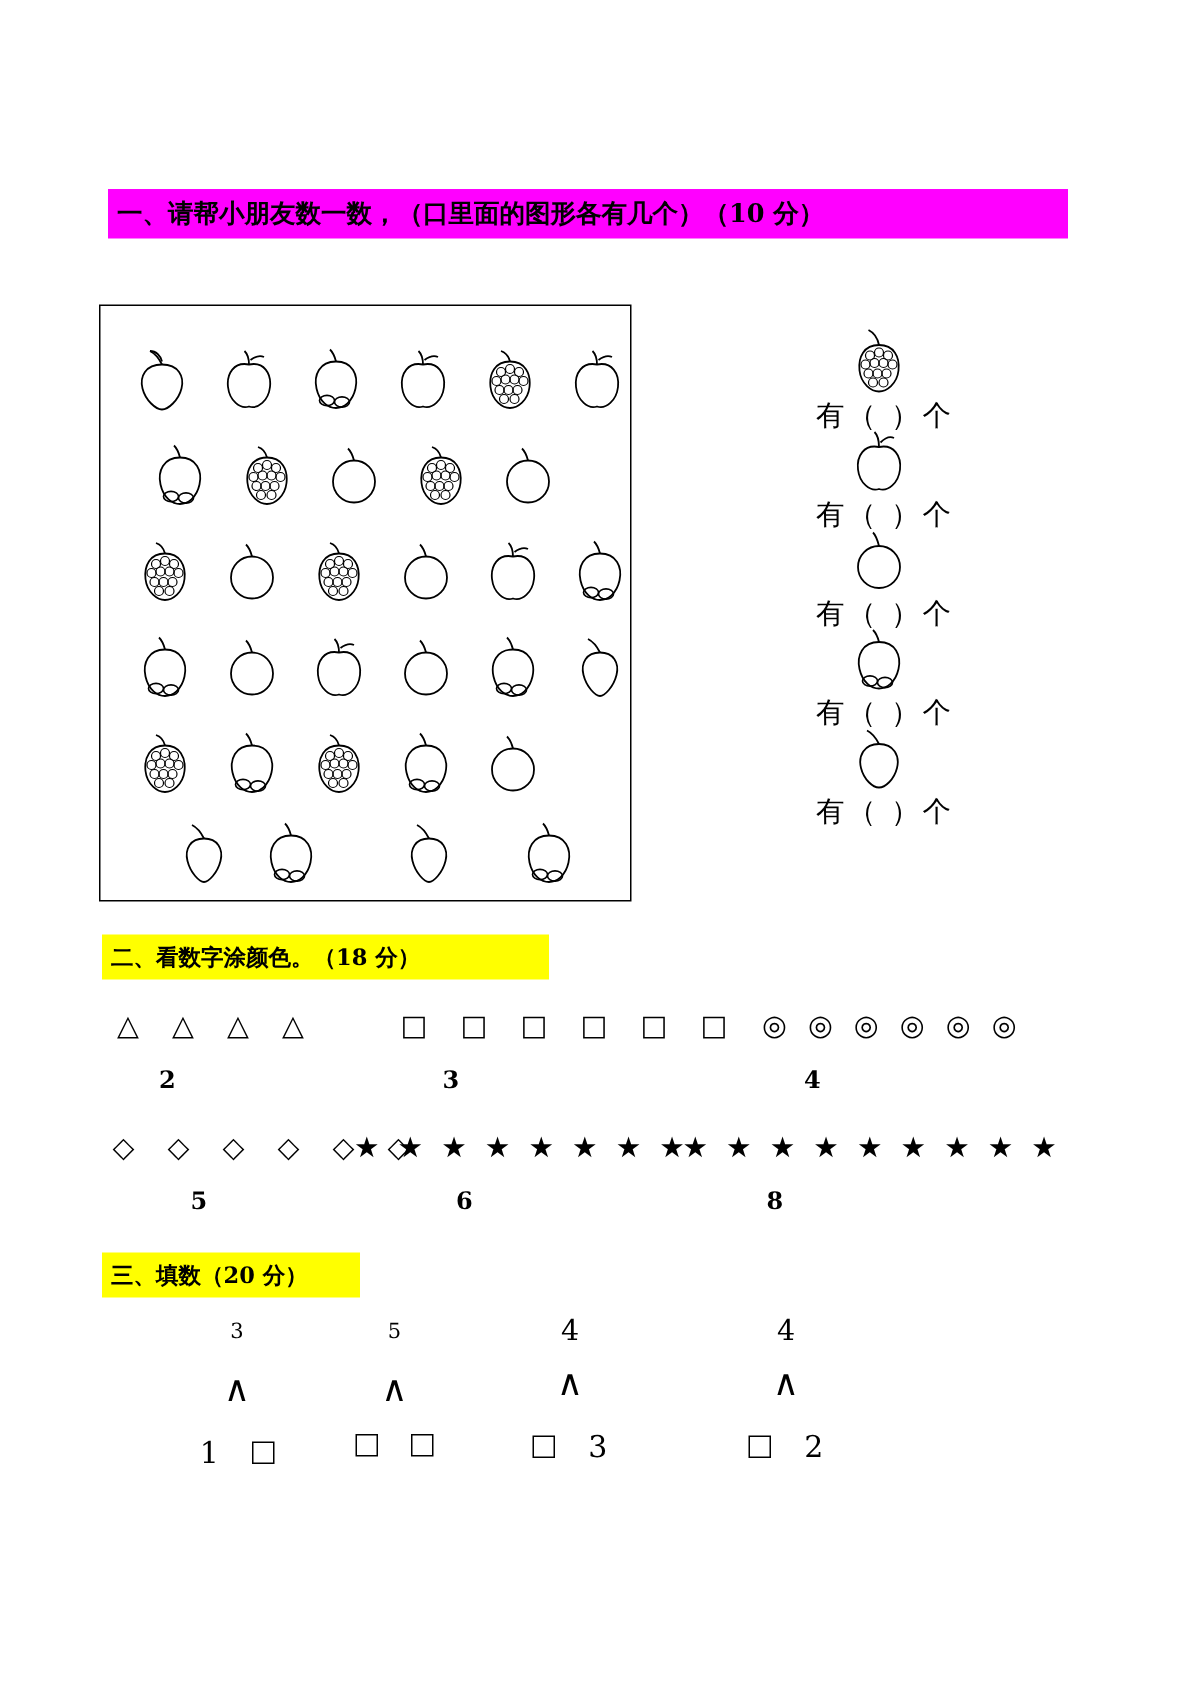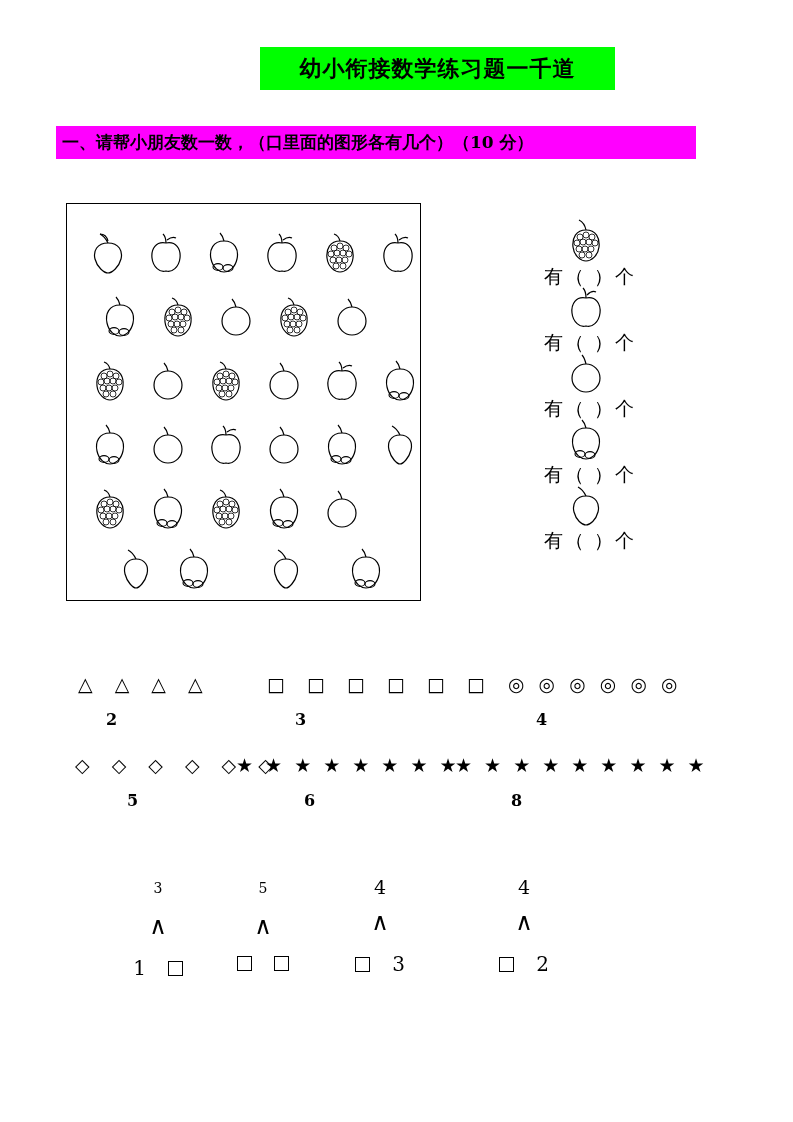--- a/index.html
+++ b/index.html
@@ -38,21 +38,21 @@
     font-weight: bold;
     font-size: 22px;
     letter-spacing: 1px;
     color: #000;
     white-space: nowrap;
   }
 
   
   .sec1-band {
     position: absolute;
-    left: 56px;
+    left: 72px;
     top: 126px;
     width: 640px;
     height: 33px;
     background: #ff00ff;
     display: flex;
     align-items: center;
   }
   .sec1-band .sec-text {
     font-family: "DejaVu Serif", "Liberation Serif", serif;
     font-weight: bold;
@@ -202,23 +202,20 @@
     height: 15px;
     border: 1px solid #000;
     box-sizing: border-box;
   }
 </style>
 </head>
 <body>
 
 <div class="page">
 
-  <div class="title-band">
-    <span class="title-text">幼小衔接数学练习题一千道</span>
-  </div>
 
   <div class="sec1-band">
     <span class="sec-text">一、请帮小朋友数一数，（口里面的图形各有几个）（10 分）</span>
   </div>
 
   <div class="fruit-box">
 
     <div class="fruit-row" style="left:12px; top:18px;">
       <div class="fruit-cell">
         <svg width="40" height="44" viewBox="0 0 40 44">
@@ -617,20 +614,23 @@
         <svg width="40" height="46" viewBox="0 0 40 46">
             <path d="M20 14 C10 14 6 22 8 30 C10 38 16 43 20 43 C24 43 30 38 32 30 C34 22 30 14 20 14 Z" fill="none" stroke="#000" stroke-width="1.2"></path>
             <path d="M20 14 C18 10 16 7 12 5" fill="none" stroke="#000" stroke-width="1.2"></path>
           </svg>
       </div>
       <div class="answer-text">有（    ）个</div>
     </div>
 
   </div>
 
+  <div class="sec2-band">
+    <span class="sec-text">二、看数字涂颜色。（18 分）</span>
+  </div>
 
   <div class="shape-block" style="left:78px; top:675px;">
     <div class="shape-line">△ △ △ △</div>
     <div class="shape-num" style="padding-left:28px;">2</div>
   </div>
   <div class="shape-block" style="left:267px; top:675px;">
     <div class="shape-line">□ □ □ □ □ □</div>
     <div class="shape-num" style="padding-left:28px;">3</div>
   </div>
   <div class="shape-block" style="left:508px; top:675px;">
@@ -644,20 +644,23 @@
   </div>
   <div class="shape-block" style="left:236px; top:756px;">
     <div class="shape-line" style="letter-spacing:3px;">★ ★ ★ ★ ★ ★ ★ ★</div>
     <div class="shape-num" style="padding-left:68px;">6</div>
   </div>
   <div class="shape-block" style="left:455px; top:756px;">
     <div class="shape-line" style="letter-spacing:3px;">★ ★ ★ ★ ★ ★ ★ ★ ★</div>
     <div class="shape-num" style="padding-left:56px;">8</div>
   </div>
 
+  <div class="sec3-band">
+    <span class="sec-text">三、填数（20 分）</span>
+  </div>
 
   <div class="bond" style="left:98px; top:880px;">
     <div class="bond-top">3</div>
     <div class="bond-v">∧</div>
     <div class="bond-bottom">
       <span>1</span>
       <span class="sq"></span>
     </div>
   </div>
 

